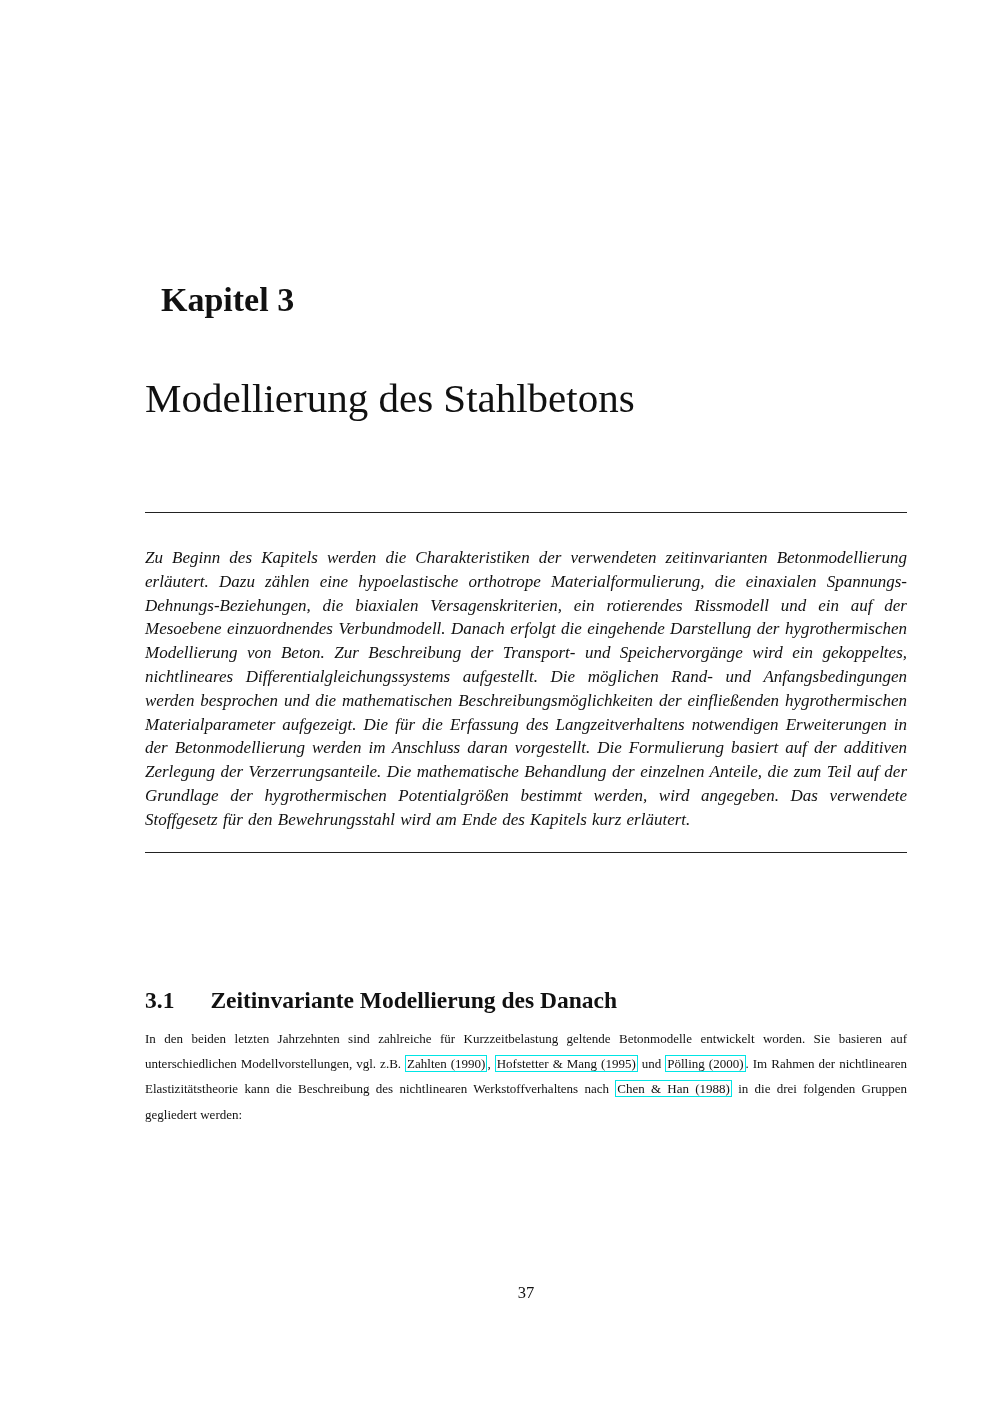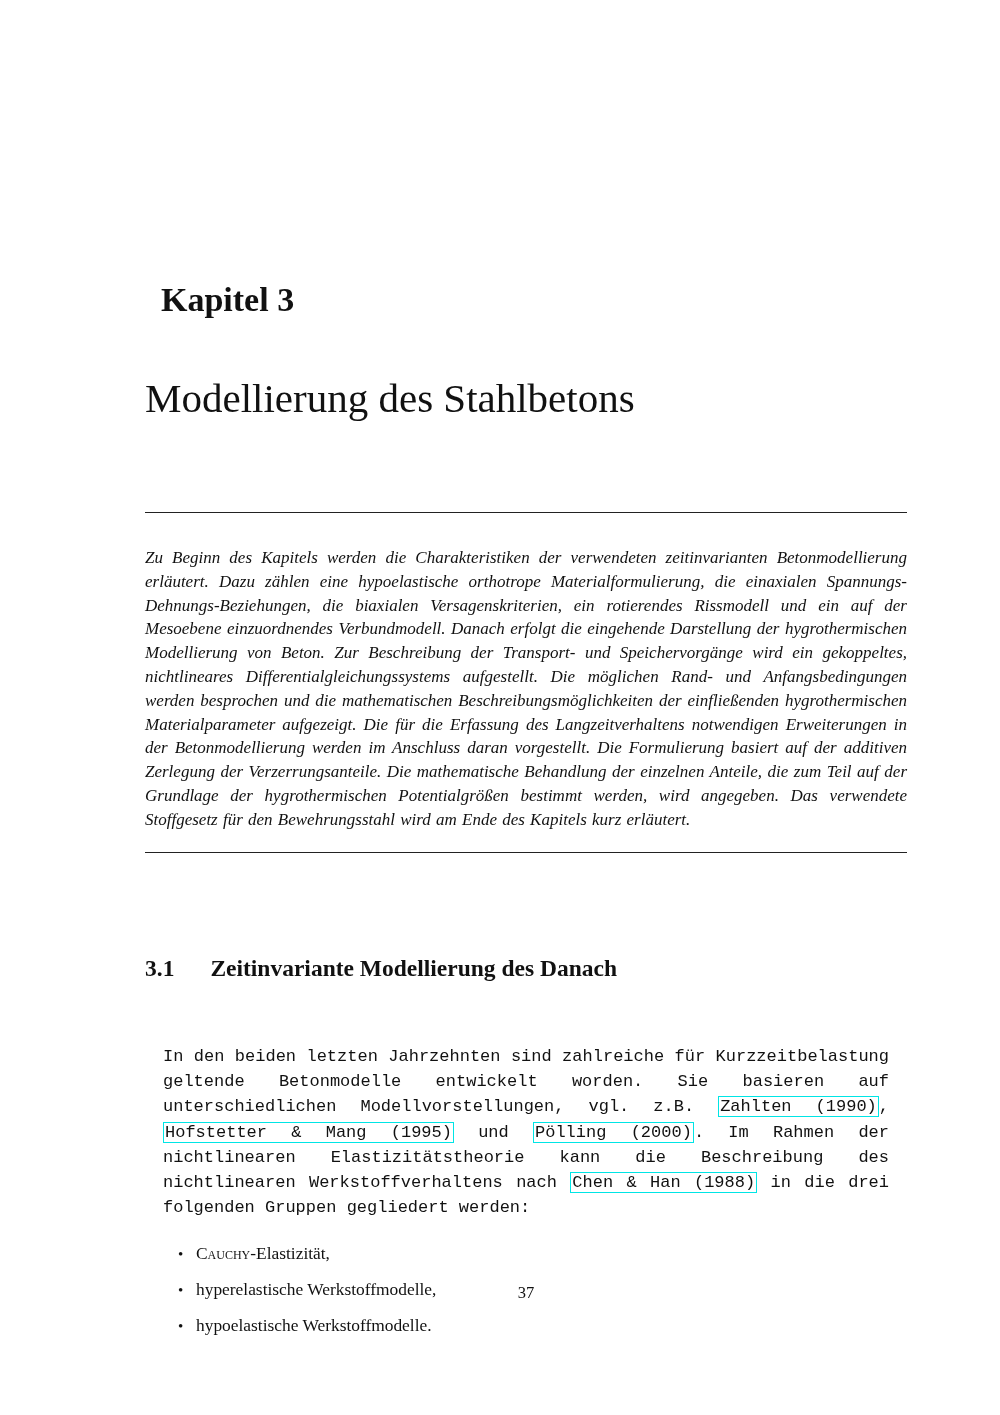--- a/index.html
+++ b/index.html
@@ -42,38 +42,37 @@
   }
   .abstract-text {
     margin: 0;
     font-style: italic;
     font-size: 17px;
     line-height: 23.8px;
     text-align: justify;
     word-spacing: 1px;
   }
   .section-heading {
-    top: 955px;
+    top: 987px;
     font-size: 23.5px;
     font-weight: 700;
     display: flex;
     align-items: flex-end;
   }
   .section-number {
     margin-right: 36px;
   }
   .main-text {
     top: 1026px;
   }
   .paragraph {
-    margin: 18px;
-    font-size: 17px;
+    margin: 0;
+    font-size: 13px;
     line-height: 25.2px;
     text-align: justify;
-    font-family: Liberation Mono, monospace;
   }
   .cite {
     border: 1.3px solid var(--cite-color, #00e5e5);
     padding: 0 1px;
     cursor: pointer;
   }
   ul.bullet-list {
     list-style: none;
     margin: 21px 0 0 0;
     padding: 0 0 0 51px;
@@ -112,22 +111,17 @@
   </div>
 
   <div class="content section-heading">
     <span class="section-number">3.1</span>
     <span class="section-title">Zeitinvariante Modellierung des Danach</span>
   </div>
 
   <div class="content main-text">
     <p class="paragraph"><span>In den beiden letzten Jahrzehnten sind zahlreiche für Kurzzeitbelastung geltende Betonmodelle entwickelt worden. Sie basieren auf unterschiedlichen Modellvorstellungen, vgl. z.B. </span><span class="cite">Zahlten (1990)</span><span>, </span><span class="cite">Hofstetter &amp; Mang (1995)</span><span> und </span><span class="cite">Pölling (2000)</span><span>. Im Rahmen der nichtlinearen Elastizitätstheorie kann die Beschreibung des nichtlinearen Werkstoffverhaltens nach </span><span class="cite">Chen &amp; Han (1988)</span><span> in die drei folgenden Gruppen gegliedert werden:</span></p>
 
-    <ul class="bullet-list">
-      <li><span class="bullet">•</span><span class="smallcaps">Cauchy</span><span>-Elastizität,</span></li>
-      <li><span class="bullet">•</span><span class="smallcaps"></span><span>hyperelastische Werkstoffmodelle,</span></li>
-      <li><span class="bullet">•</span><span class="smallcaps"></span><span>hypoelastische Werkstoffmodelle.</span></li>
-    </ul>
   </div>
 
   <div class="content page-number">37</div>
 
 </div>
 
 </body></html>

